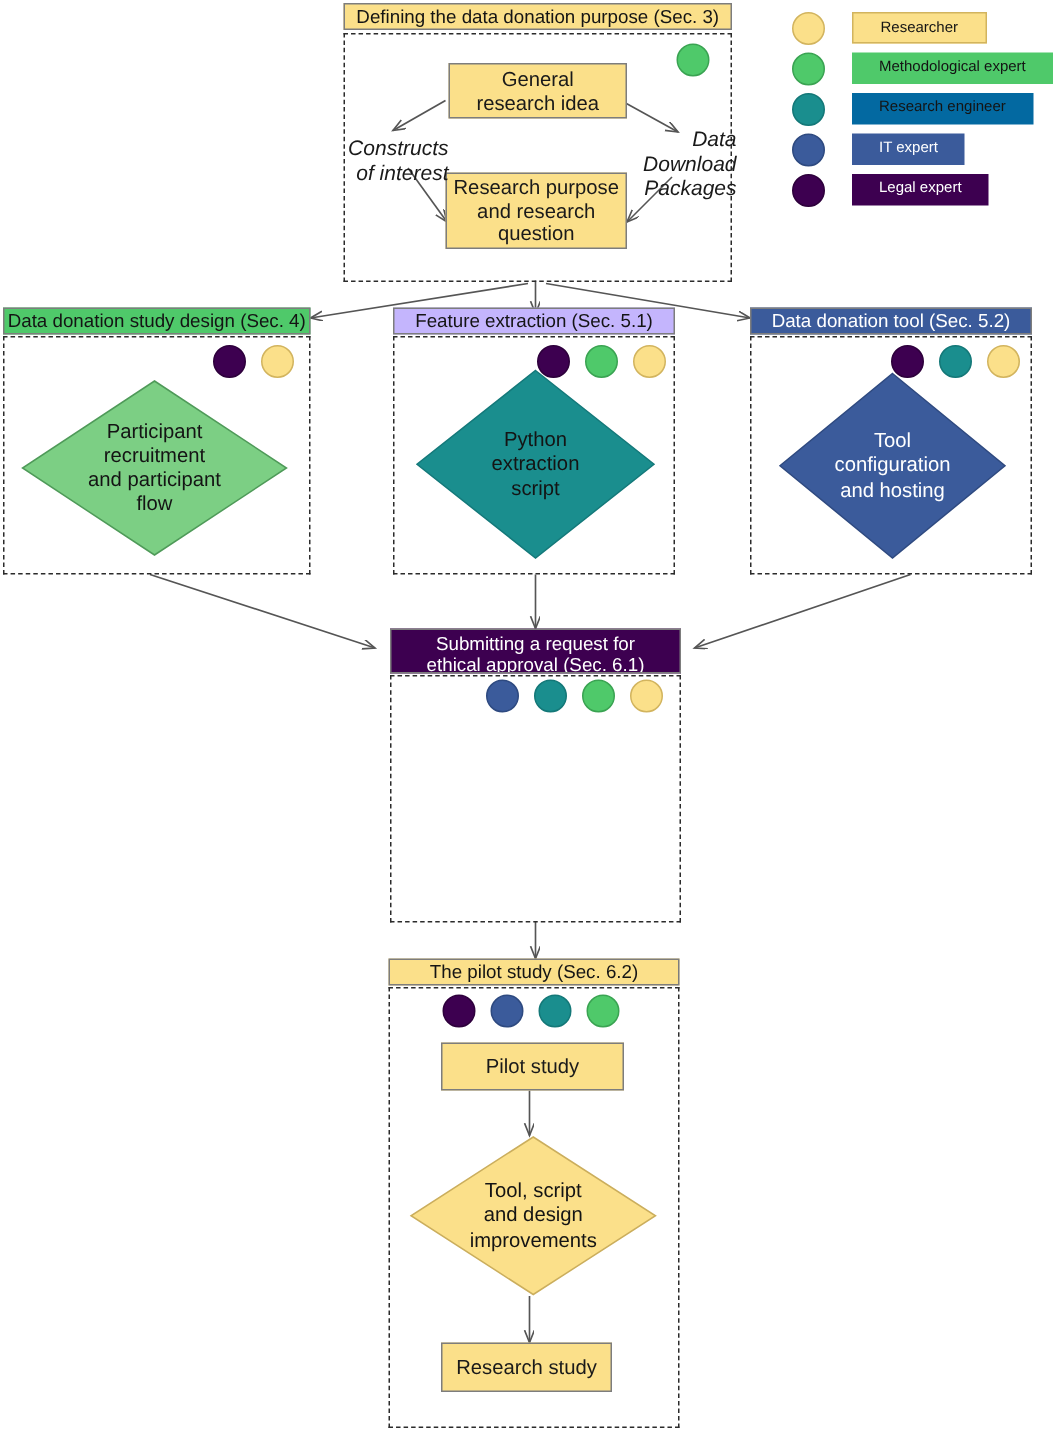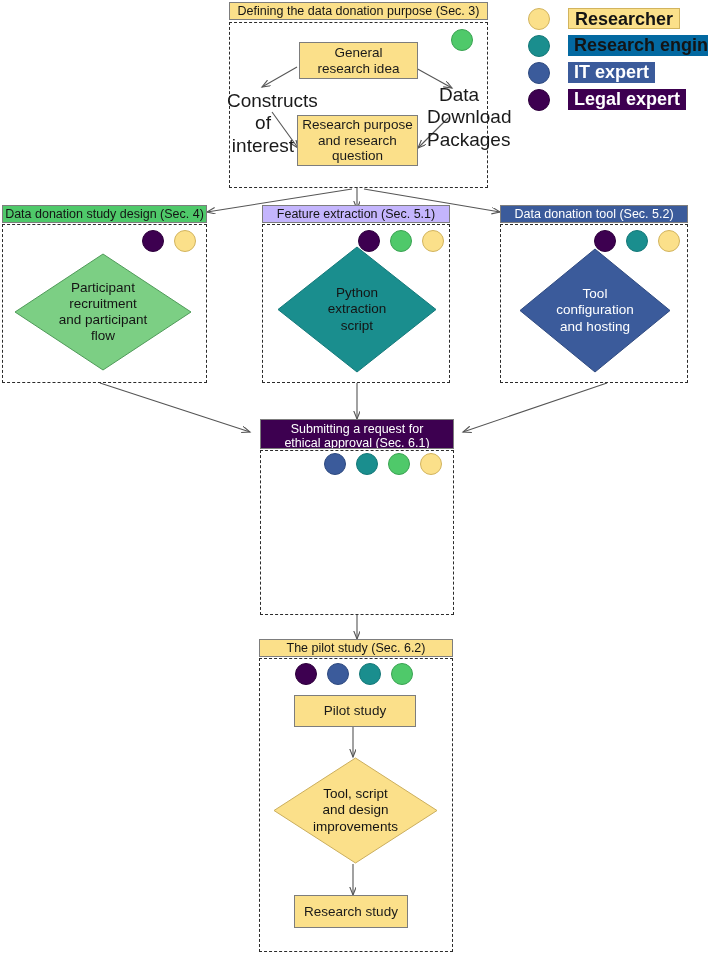--- a/index.html
+++ b/index.html
@@ -53,29 +53,29 @@
   .diamond .dlabel{
     position:absolute;left:0;top:0;width:100%;height:100%;
     display:flex;align-items:center;justify-content:center;
     text-align:center;font-size:13.5px;line-height:1.2;
     white-space:pre-line;
   }
   .dlabel.dark{color:#141414;}
   .dlabel.light{color:#ffffff;}
 
   
-  .flabel{position:absolute;font-size:19px;line-height:1.18;text-align:center;white-space:pre-line;}
+  .flabel{position:absolute;font-size:14px;line-height:1.18;text-align:right;white-space:pre-line;font-style:italic;}
 
   
   .legend{position:absolute;left:528px;top:6px;width:175px;}
   .legend-row{position:relative;height:27px;}
   .legend-dot{position:absolute;left:0;top:2px;width:22px;height:22px;border-radius:50%;box-sizing:border-box;}
   .legend-chip{
     position:absolute;left:40px;top:2px;height:21px;line-height:20px;
-    box-sizing:border-box;padding:0 6px;font-size:18px;white-space:nowrap;font-weight:bold;
+    box-sizing:border-box;padding:0 18px;font-size:10px;white-space:nowrap;
   }
   .chip-yellow{background:#fbe08a;border:1px solid #d2b45e;color:#141414;}
   .chip-green{background:#4fc96a;color:#141414;}
   .chip-teal{background:#0369a1;color:#141414;}
   .chip-blue{background:#3b5b9b;color:#ffffff;}
   .chip-purple{background:#3d0050;color:#ffffff;}
 
   .hd-yellow{background:#fbe08a;color:#141414;}
   .hd-green{background:#4fc96a;color:#141414;}
   .hd-teal{background:#c4b5fd;color:#141414;}
@@ -118,20 +118,24 @@
       <path d="M353,864 L353,895"></path>
     </g>
   </svg>
 
   <div class="legend">
     <div class="legend-row">
       <span class="legend-dot dot yellow"></span>
       <span class="legend-chip chip-yellow">Researcher</span>
     </div>
     <div class="legend-row">
+      <span class="legend-dot dot green"></span>
+      <span class="legend-chip chip-green">Methodological expert</span>
+    </div>
+    <div class="legend-row">
       <span class="legend-dot dot teal"></span>
       <span class="legend-chip chip-teal">Research engineer</span>
     </div>
     <div class="legend-row">
       <span class="legend-dot dot blue"></span>
       <span class="legend-chip chip-blue">IT expert</span>
     </div>
     <div class="legend-row">
       <span class="legend-dot dot purple"></span>
       <span class="legend-chip chip-purple">Legal expert</span>

